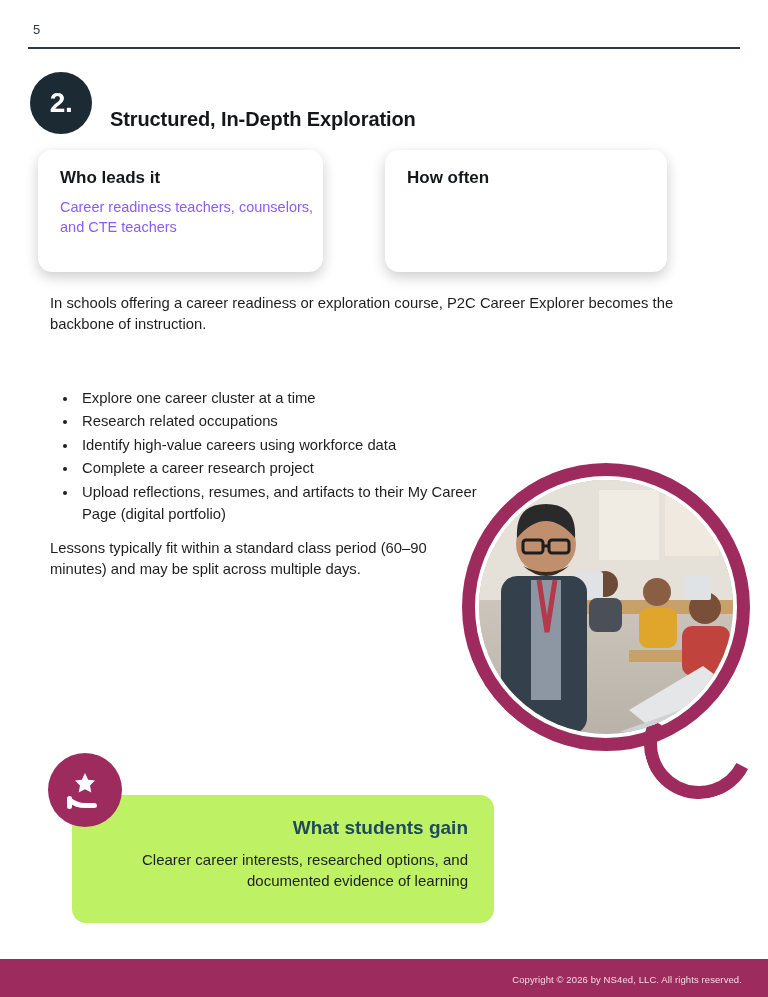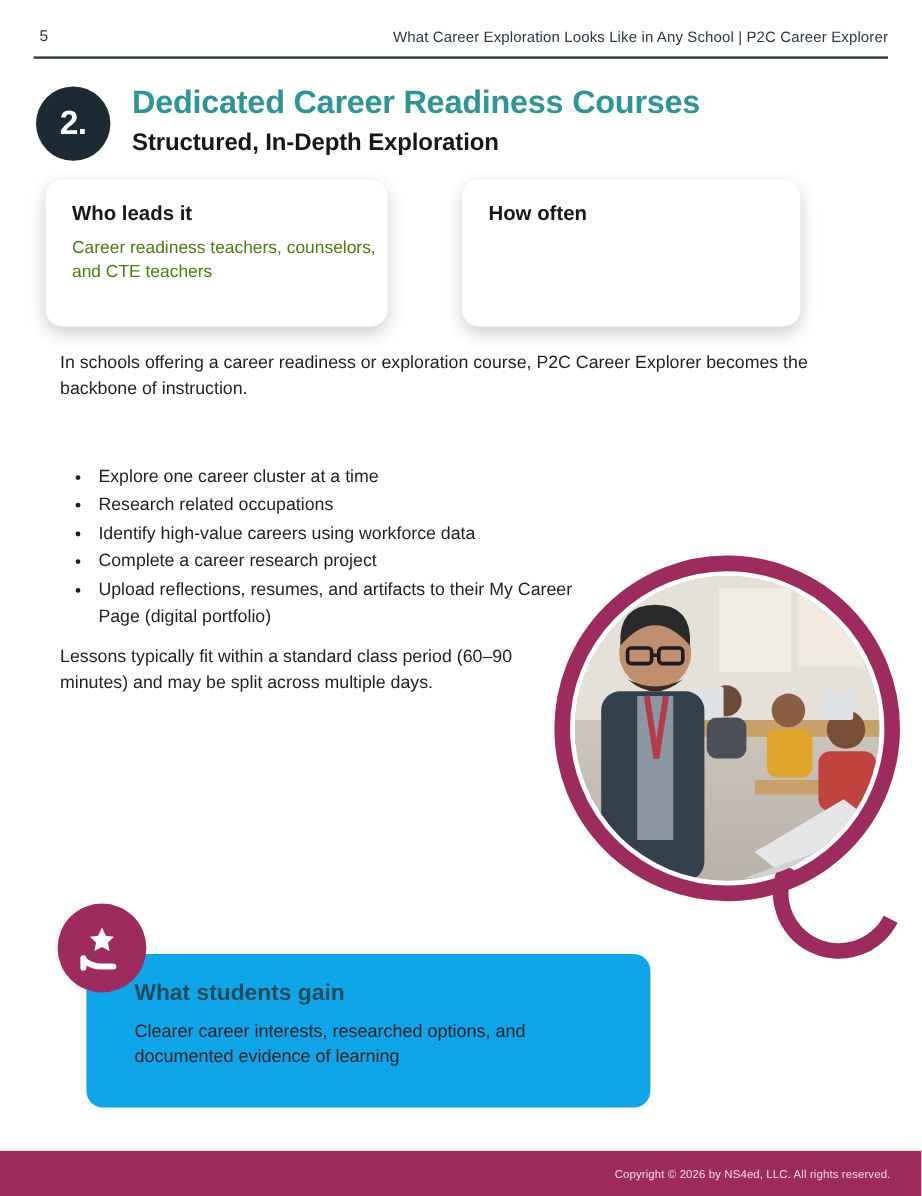--- a/index.html
+++ b/index.html
@@ -98,21 +98,21 @@
   .card-1 { left: 38px;  top: 150px; width: 285px; height: 122px; }
   .card-2 { left: 385px; top: 150px; width: 282px; height: 122px; }
   .card-title {
     font-size: 17px;
     font-weight: bold;
     color: #15181b;
     margin-bottom: 10px;
   }
   .card-body {
     font-size: 14.5px;
-    color: #4d7c0f;
+    color: #8b5cf6;
     line-height: 1.35;
   }
 
   
   .intro {
     position: absolute;
     left: 50px;
     top: 293px;
     width: 640px;
     font-size: 14.8px;
@@ -190,26 +190,27 @@
     overflow: hidden;
     background: #cfc8c0;
   }
   .photo svg { display: block; }
 
   
   .gain-panel {
     position: absolute;
     left: 72px;
     top: 795px;
-    width: 470px;
+    width: 422px;
     height: 128px;
-    background: #0ea5e9;
+    background: #bef264;
     border-radius: 14px;
     box-sizing: border-box;
     padding: 22px 26px 0 40px;
+    text-align: right;
   }
   .gain-title {
     font-size: 19px;
     font-weight: bold;
     color: #1f4a5c;
     margin-bottom: 10px;
   }
   .gain-body {
     font-size: 15px;
     line-height: 1.4;
@@ -245,25 +246,23 @@
     color: #f2dbe5;
     letter-spacing: .1px;
   }
 </style>
 </head>
 <body>
 
 <div class="page">
 
   <div class="page-number">5</div>
-  <div class="header-title">What Career Exploration Looks  Like in Any School | P2C Career Explorer</div>
   <div class="header-rule"></div>
 
   <div class="num-badge">2.</div>
-  <div class="section-title">Dedicated Career Readiness Courses</div>
   <div class="section-subtitle">Structured, In-Depth Exploration</div>
 
   <div class="card card-1">
     <div class="card-title">Who leads it</div>
     <div class="card-body">Career readiness teachers, counselors, and CTE teachers</div>
   </div>
 
   <div class="card card-2">
     <div class="card-title">How often</div>
   </div>

